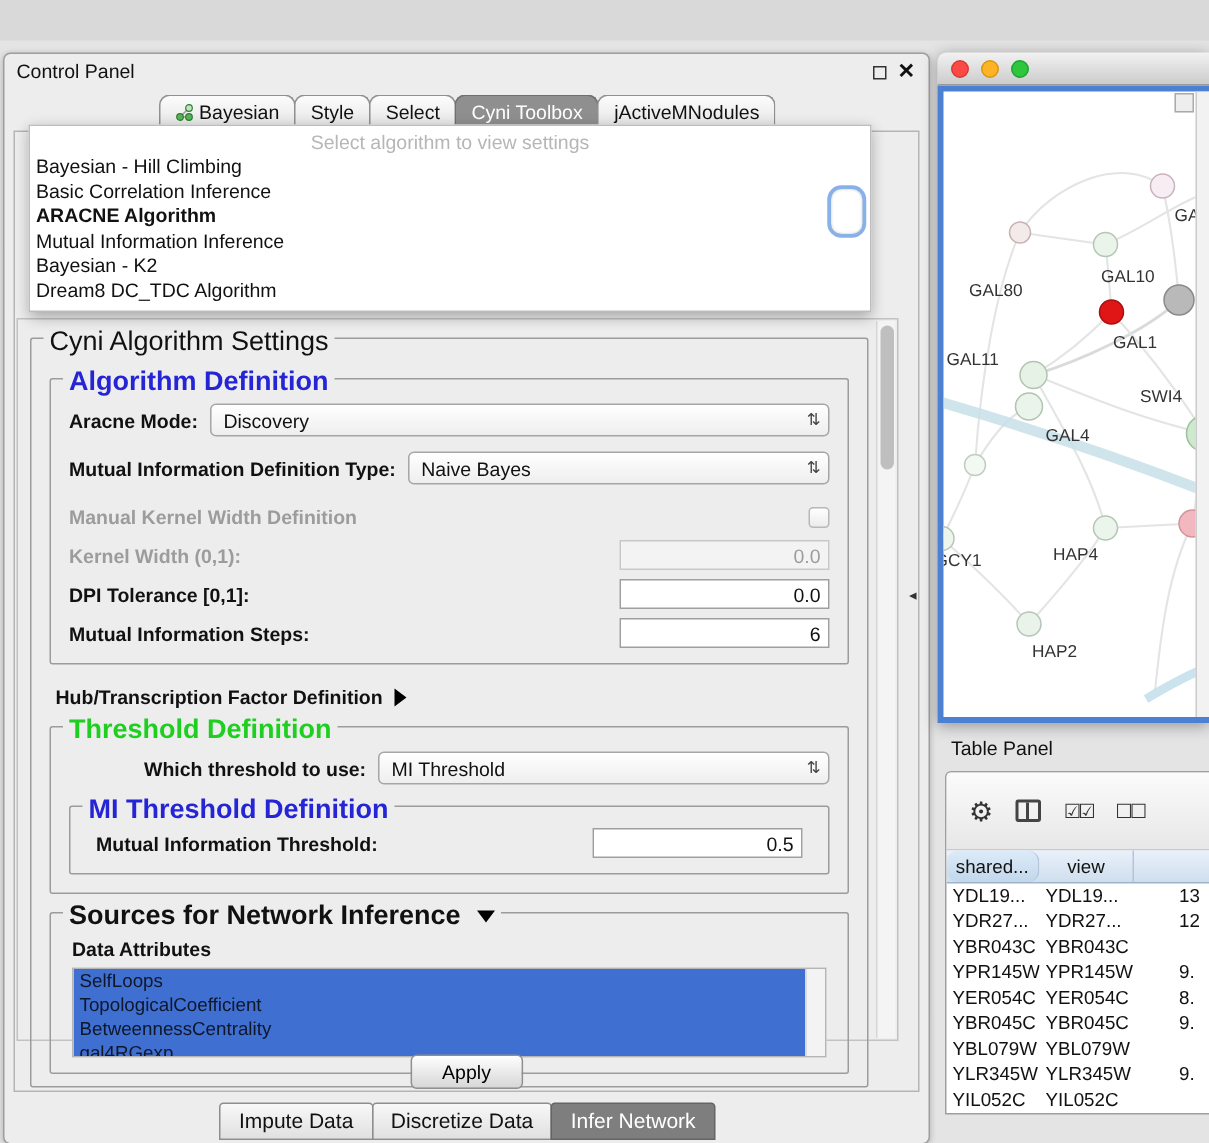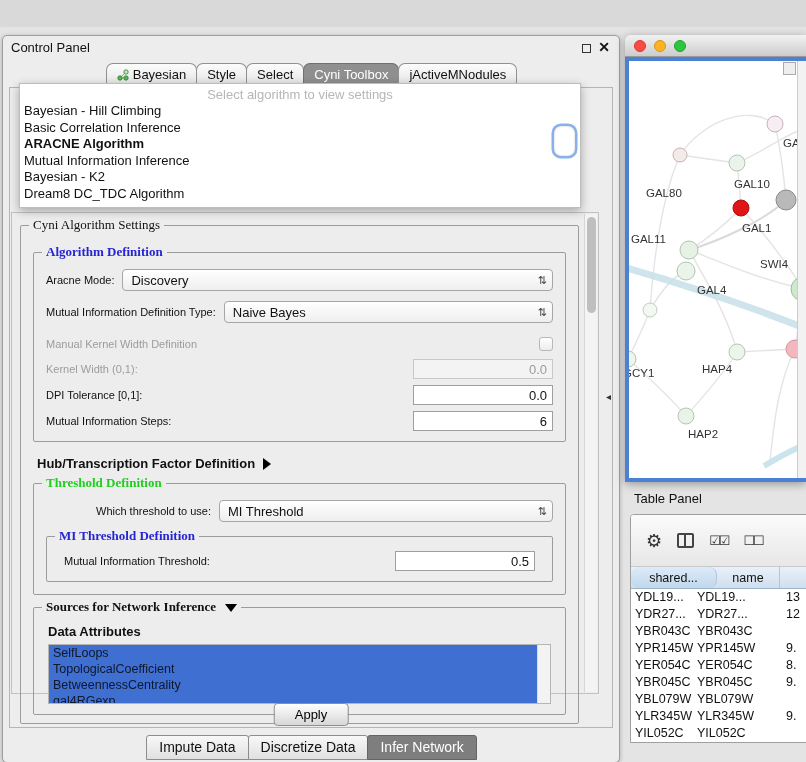--- a/index.html
+++ b/index.html
@@ -19,31 +19,31 @@
   .cp-tab.active{background:#8f8f8f;color:#fff;border-color:#6f6f6f;}
   .content-frame{position:absolute;left:6px;right:6px;top:51px;bottom:34px;border:1px solid #b5b5b5;background:#ededed;}
 
   
   .scrollpane{position:absolute;left:8px;top:176px;width:588px;height:482px;border:1px solid #c2c2c2;background:#ededed;}
   .sp-content{position:absolute;left:0;top:0;right:15px;bottom:0;padding:10px 4px 0 6px;}
   .sp-scrollbar{position:absolute;right:1px;top:1px;bottom:1px;width:13px;background:#f4f4f4;border-left:1px solid #d6d6d6;}
   .sp-thumb{position:absolute;left:2px;top:3px;width:9px;height:96px;border-radius:5px;background:#bfbfbf;}
 
   .groupbox{position:relative;border:1px solid #9c9c9c;border-radius:2px;}
-  .group-title{position:absolute;top:-9px;left:8px;background:#ededed;padding:0 4px;font-size:13px;white-space:nowrap;font-family:Liberation Serif, serif;}
+  .group-title{position:absolute;top:-9px;left:8px;background:#ededed;padding:0 4px;font-size:18px;white-space:nowrap;}
   .gt-blue{color:#2525d5;font-weight:bold;}
   .gt-green{color:#1fcf1f;font-weight:bold;}
   .gt-plain{color:#111;}
   .gt-bold{color:#111;font-weight:bold;}
 
   .main-group{margin:2px 0 0 2px;padding:14px 8px 8px;min-height:456px;}
   .sub-group{margin:12px 4px 0;padding:6px 8px 10px;}
 
   .form-row{display:flex;align-items:center;margin:10px 4px 0;}
-  .blabel{font-weight:normal;font-size:11px;white-space:nowrap;}
+  .blabel{font-weight:bold;font-size:13px;white-space:nowrap;}
   .blabel.disabled{color:#9c9c9c;}
   .combo{flex:1;margin-left:8px;height:22px;border:1px solid #a6a6a6;border-radius:4px;
     background:linear-gradient(#ffffff,#eeeeee);display:flex;align-items:center;padding:0 5px 0 8px;font-size:13px;}
   .combo-value{flex:1;overflow:hidden;white-space:nowrap;}
   .combo-arrows{font-size:11px;color:#444;line-height:1;}
   .tfield{margin-left:auto;width:140px;height:20px;border:1px solid #9f9f9f;background:#fff;
     text-align:right;padding:2px 5px;font-size:13px;overflow:hidden;}
   .tfield.disabled{background:#f3f3f3;color:#9c9c9c;border-color:#c8c8c8;}
   .checkbox{margin-left:auto;width:14px;height:14px;border:1px solid #b8b8b8;border-radius:3px;background:linear-gradient(#fff,#ececec);}
 
@@ -102,21 +102,21 @@
   .table-panel{position:absolute;left:630px;top:487px;width:180px;height:229px;background:#fff;
     border:1px solid #9f9f9f;border-radius:4px 4px 0 0;overflow:hidden;}
   .tp-toolbar{height:52px;background:linear-gradient(#fbfbfb,#e7e7e7);border-bottom:1px solid #c9c9c9;
     display:flex;align-items:center;gap:15px;padding-left:15px;}
   .tp-icon{font-size:18px;color:#333;line-height:1;}
   .tp-icon.small{font-size:13px;letter-spacing:-2px;}
   .col-icon{width:17px;height:15px;border:2px solid #444;border-radius:2px;position:relative;}
   .col-icon:before{content:"";position:absolute;left:5px;top:0;bottom:0;width:2px;background:#444;}
   .tp-header{height:22px;display:flex;background:linear-gradient(#e9f1fa,#cfdeee);border-bottom:1px solid #9db4cd;font-size:12.5px;}
   .th{border-right:1px solid #b3c5da;display:flex;align-items:center;justify-content:center;overflow:hidden;}
-  .th.c0{width:86px;background:linear-gradient(#dcebf9,#c2d7ec);border-radius:8px;}
+  .th.c0{width:62px;background:linear-gradient(#dcebf9,#c2d7ec);border-radius:8px;}
   .th.c1{width:63px;}
   .th.c2{flex:1;}
   .trow{display:flex;height:17px;line-height:17px;font-size:12.5px;}
   .tcell{overflow:hidden;white-space:nowrap;}
   .tcell.c0{width:62px;padding-left:4px;}
   .tcell.c1{width:63px;padding-left:4px;}
   .tcell.c2{flex:1;padding-left:30px;}
 </style>
 </head>
 <body>
@@ -344,21 +344,21 @@
 
   <div class="table-panel">
     <div class="tp-toolbar">
       <span class="tp-icon">⚙</span>
       <span class="col-icon"></span>
       <span class="tp-icon small">☑☑</span>
       <span class="tp-icon small">☐☐</span>
     </div>
     <div class="tp-header">
       <div class="th c0">shared...</div>
-      <div class="th c1">name</div>
+      <div class="th c1">view</div>
       <div class="th c2"></div>
     </div>
     <div id="table-body">
         <div class="trow">
           <div class="tcell c0">YDL19...</div>
           <div class="tcell c1">YDL19...</div>
           <div class="tcell c2">13</div>
         </div>
         <div class="trow">
           <div class="tcell c0">YDR27...</div>

